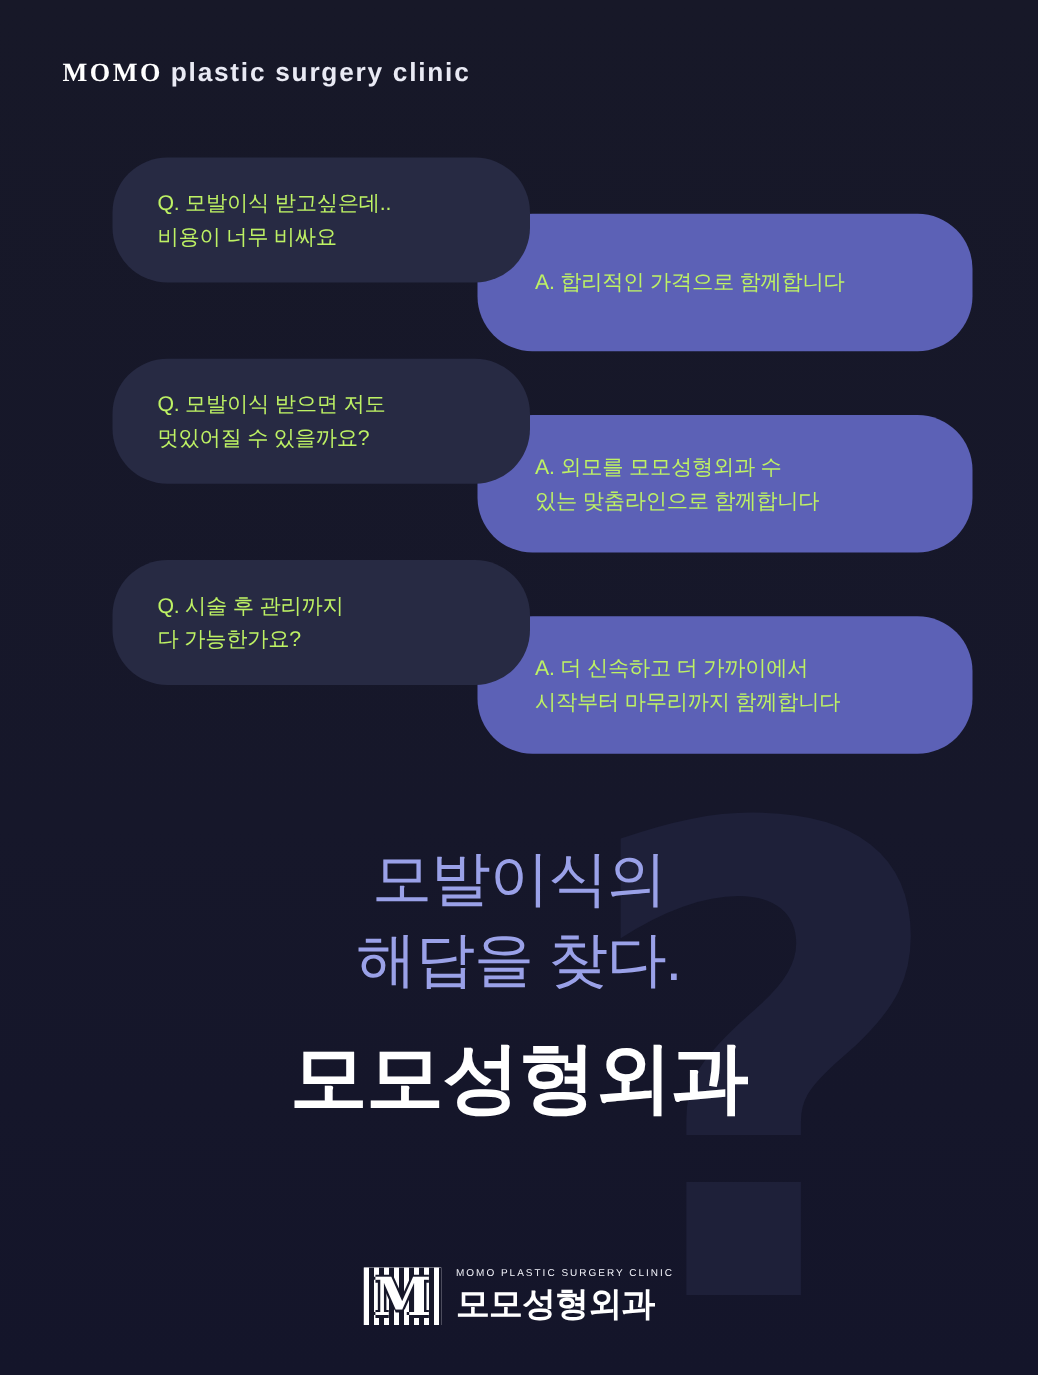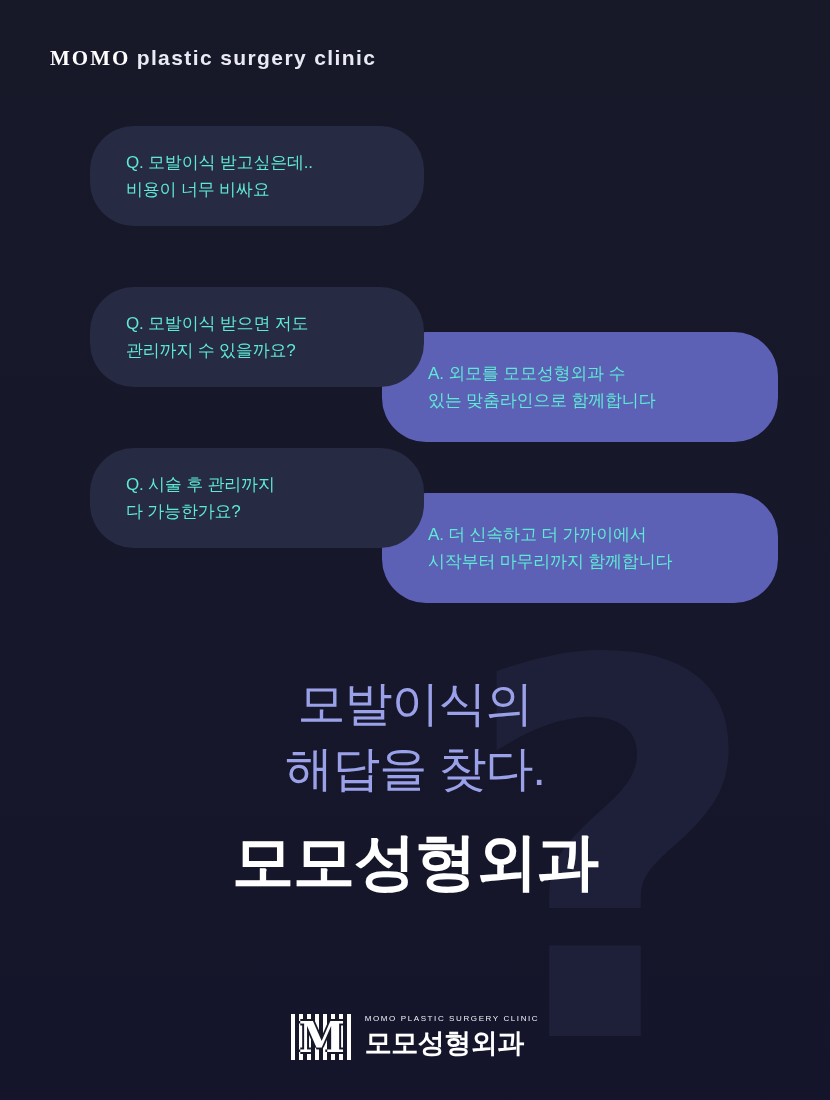--- a/index.html
+++ b/index.html
@@ -68,21 +68,21 @@
     height: 161px;
   }
   .bubble {
     position: absolute;
     box-sizing: border-box;
     display: flex;
     align-items: center;
     border-radius: 44px;
     font-size: 17px;
     line-height: 1.6;
-    color: #5eead4;
+    color: #bef264;
     padding: 18px 28px 18px 36px;
     letter-spacing: -0.2px;
   }
   .bubble.q {
     left: 90px;
     top: 0;
     width: 334px;
     min-height: 100px;
     background: #272a43;
     z-index: 2;
@@ -199,26 +199,29 @@
     <span class="light">plastic surgery clinic</span>
   </div>
 
   <div class="qa-wrap">
 
     <div class="qa-group">
       <div class="bubble q">
         <span>Q. 모발이식 받고싶은데..
 비용이 너무 비싸요</span>
       </div>
+      <div class="bubble a">
+        <span>A. 합리적인 가격으로 함께합니다</span>
+      </div>
     </div>
 
     <div class="qa-group">
       <div class="bubble q">
         <span>Q. 모발이식 받으면 저도
-관리까지 수 있을까요?</span>
+멋있어질 수 있을까요?</span>
       </div>
       <div class="bubble a">
         <span>A. 외모를 모모성형외과 수
 있는 맞춤라인으로 함께합니다</span>
       </div>
     </div>
 
     <div class="qa-group">
       <div class="bubble a">
         <span>A. 더 신속하고 더 가까이에서

